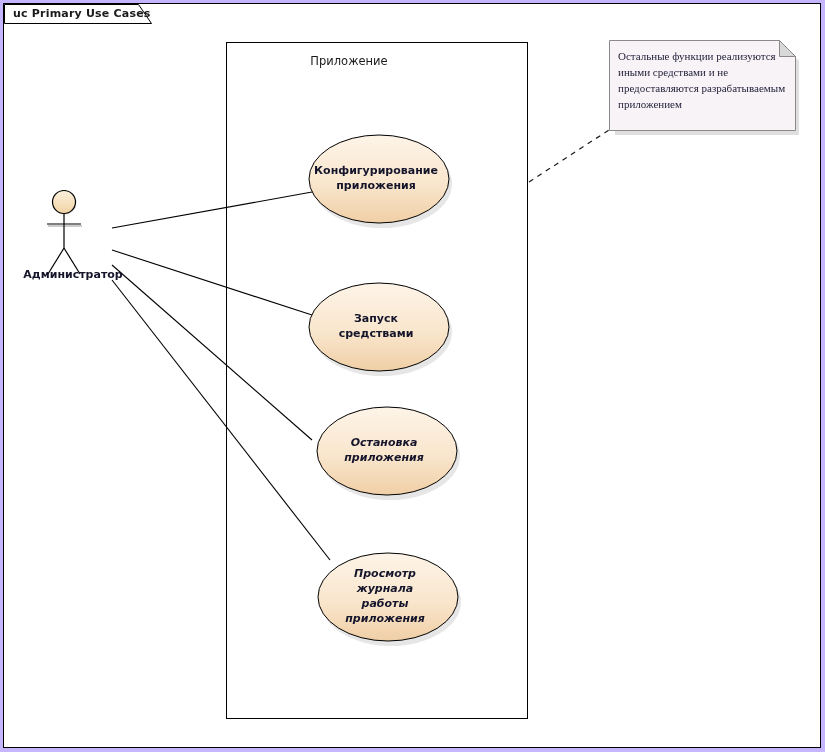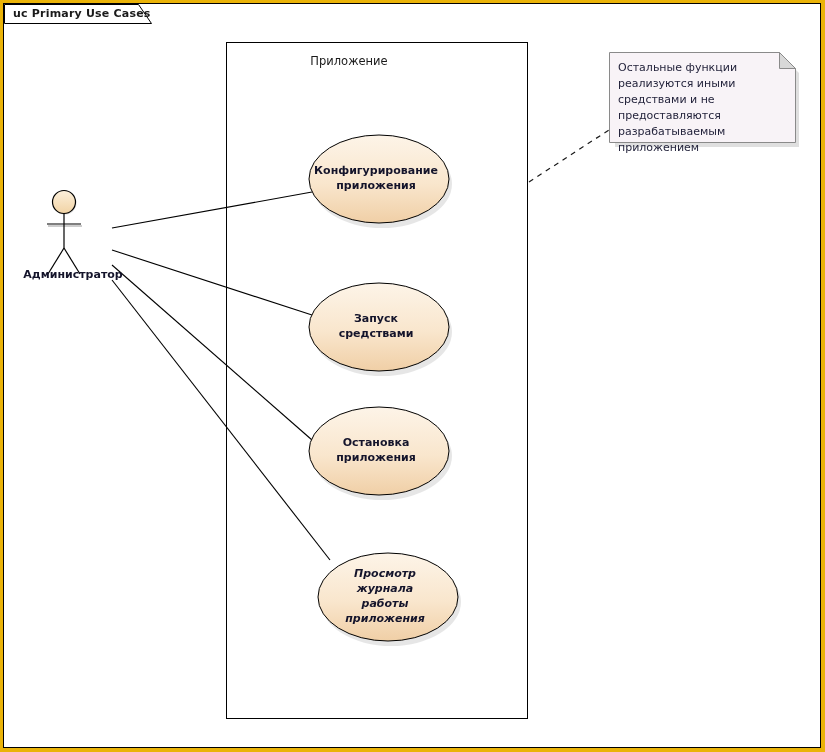--- a/index.html
+++ b/index.html
@@ -7,21 +7,21 @@
     padding: 0;
     background: #ffffff;
   }
   body {
     font-family: "DejaVu Sans", "Liberation Sans", sans-serif;
   }
   #canvas {
     position: relative;
     width: 825px;
     height: 752px;
-    background: #eab308;
+    background: #c4b5fd;
     overflow: hidden;
   }
   
   .frame {
     position: absolute;
     left: 3px;
     top: 3px;
     width: 818px;
     height: 745px;
     border: 1px solid #000000;
@@ -122,23 +122,24 @@
     text-align: center;
     font-size: 11px;
     font-weight: bold;
     color: #14142b;
     white-space: nowrap;
   }
   
   .note {
     position: absolute;
     left: 609px;
-    top: 52px;
+    top: 40px;
     width: 190px;
     height: 92px;
+    font-family: Liberation Serif, serif;
   }
   .note-text {
     position: absolute;
     left: 9px;
     top: 8px;
     width: 176px;
     font-size: 11px;
     color: #24243c;
     line-height: 16px;
   }
@@ -191,21 +192,21 @@
   </div>
 
   <div class="usecase" style="left:304px; top:280px; width:144px; height:92px;">
     <svg width="150" height="98" viewBox="0 0 150 98">
       <ellipse cx="75" cy="48" rx="70" ry="44" fill="#c8c8c8" opacity="0.45" transform="translate(3,4)"></ellipse>
       <ellipse cx="75" cy="47" rx="70" ry="44" fill="url(#ucgrad)" stroke="#000000" stroke-width="1"></ellipse>
     </svg>
     <span class="uc-label">Запуск средствами</span>
   </div>
 
-  <div class="usecase" style="left:304px; top:404px; width:144px; height:92px;">
+  <div class="usecase" style="left:312px; top:404px; width:144px; height:92px;font-style:italic;">
     <svg width="150" height="98" viewBox="0 0 150 98">
       <ellipse cx="75" cy="48" rx="70" ry="44" fill="#c8c8c8" opacity="0.45" transform="translate(3,4)"></ellipse>
       <ellipse cx="75" cy="47" rx="70" ry="44" fill="url(#ucgrad)" stroke="#000000" stroke-width="1"></ellipse>
     </svg>
     <span class="uc-label">Остановка
 приложения</span>
   </div>
 
   <div class="usecase" style="left:313px; top:550px; width:144px; height:92px;font-style:italic;">
     <svg width="150" height="98" viewBox="0 0 150 98">

